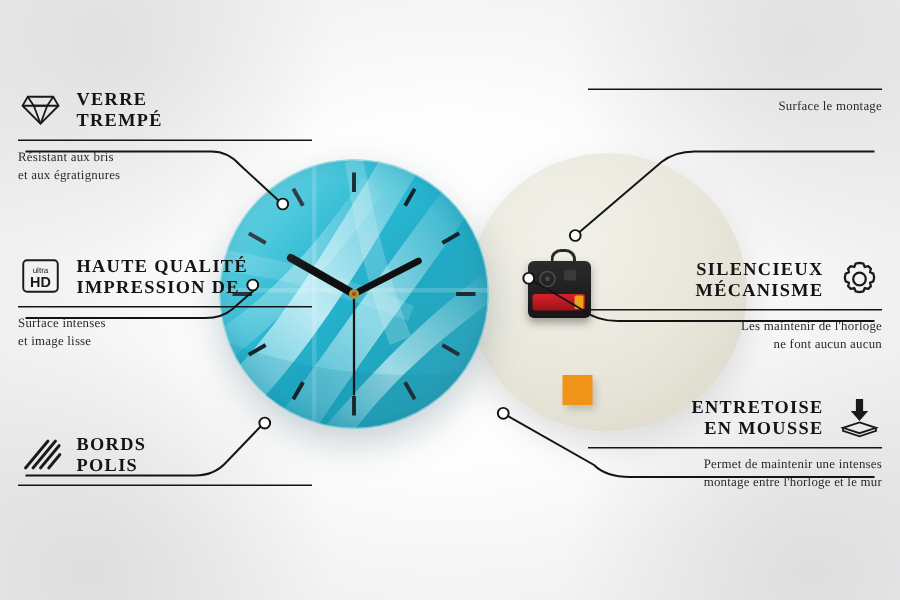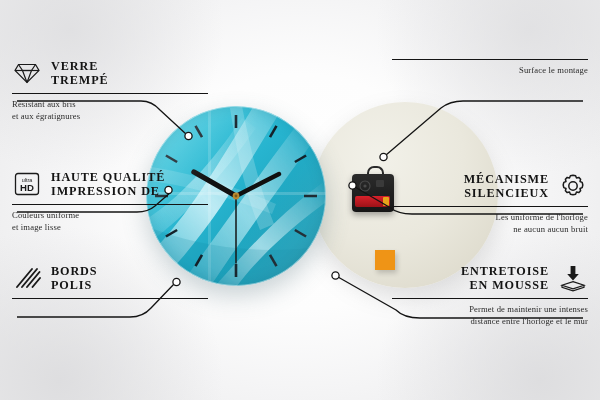--- a/index.html
+++ b/index.html
@@ -276,26 +276,26 @@
           <text x="15" y="20" text-anchor="middle" font-family="Liberation Sans, sans-serif" font-size="9.6" font-weight="bold" fill="currentColor">HD</text>
         </svg>
       </span>
       <div class="ftitle">
         <div>HAUTE QUALITÉ</div>
         <div>IMPRESSION DE</div>
       </div>
     </div>
     <div class="frule"></div>
     <div class="fdesc">
-      <div>Couleurs uniforme</div>
+      <div>Surface intenses</div>
       <div>et image lisse</div>
     </div>
   </div>
 
-  <div class="feature left" style="top:261px;">
+  <div class="feature left" style="top:286px;">
     <div class="fhead">
       <span class="ficon">
         <svg width="28" height="26" viewBox="0 0 28 26">
             <g stroke="currentColor" stroke-width="1.9" stroke-linecap="round">
           <line x1="4" y1="22" x2="19" y2="4"></line>
               <line x1="9" y1="22" x2="24" y2="4"></line>
           <line x1="14" y1="22" x2="26.5" y2="7"></line>
               <line x1="19.5" y1="22" x2="27" y2="13"></line>
         </g>
           </svg>
@@ -319,28 +319,28 @@
     <div class="fhead">
       <span class="ficon">
         <svg width="28" height="28" viewBox="0 0 28 28">
             <g fill="none" stroke="currentColor" stroke-width="1.5">
           <path d="M14,3.2 l2.6,.6 .9,2.2 2.3,-.6 1.8,1.8 -.6,2.3 2.2,.9 .6,2.6 -.6,2.6 -2.2,.9 .6,2.3 -1.8,1.8 -2.3,-.6 -.9,2.2 -2.6,.6 -2.6,-.6 -.9,-2.2 -2.3,.6 -1.8,-1.8 .6,-2.3 -2.2,-.9 -.6,-2.6 .6,-2.6 2.2,-.9 -.6,-2.3 1.8,-1.8 2.3,.6 .9,-2.2 Z" stroke-linejoin="round"></path>
           <circle cx="14" cy="14" r="4.2"></circle>
         </g>
           </svg>
       </span>
       <div class="ftitle">
+        <div>SILENCIEUX</div>
         <div>MÉCANISME</div>
-        <div>SILENCIEUX</div>
-      </div>
-    </div>
-    <div class="frule"></div>
-    <div class="fdesc">
-      <div>Les uniforme de l'horloge</div>
-      <div>ne aucun aucun bruit</div>
+      </div>
+    </div>
+    <div class="frule"></div>
+    <div class="fdesc">
+      <div>Les maintenir de l'horloge</div>
+      <div>ne font aucun aucun</div>
     </div>
   </div>
 
   <div class="feature right" style="top:261px;">
     <div class="fhead">
       <span class="ficon">
         <svg width="28" height="28" viewBox="0 0 28 28">
             <g fill="none" stroke="currentColor" stroke-width="1.2">
           <path d="M11.6,2 h4.8 v8 h3.4 L14,16.6 8.2,10 h3.4 Z" fill="currentColor" stroke="none"></path>
           <path d="M14,17.6 L25,21.2 L14,24.8 L3,21.2 Z"></path>
@@ -349,17 +349,17 @@
           </svg>
       </span>
       <div class="ftitle">
         <div>ENTRETOISE</div>
         <div>EN MOUSSE</div>
       </div>
     </div>
     <div class="frule"></div>
     <div class="fdesc">
       <div>Permet de maintenir une intenses</div>
-      <div>distance entre l'horloge et le mur</div>
+      <div>montage entre l'horloge et le mur</div>
     </div>
   </div>
 
 </div>
 
 </body></html>

